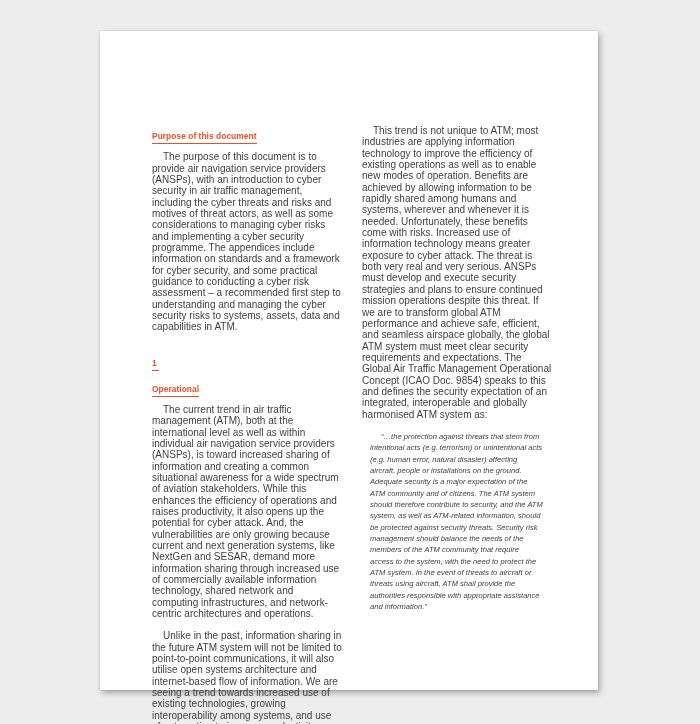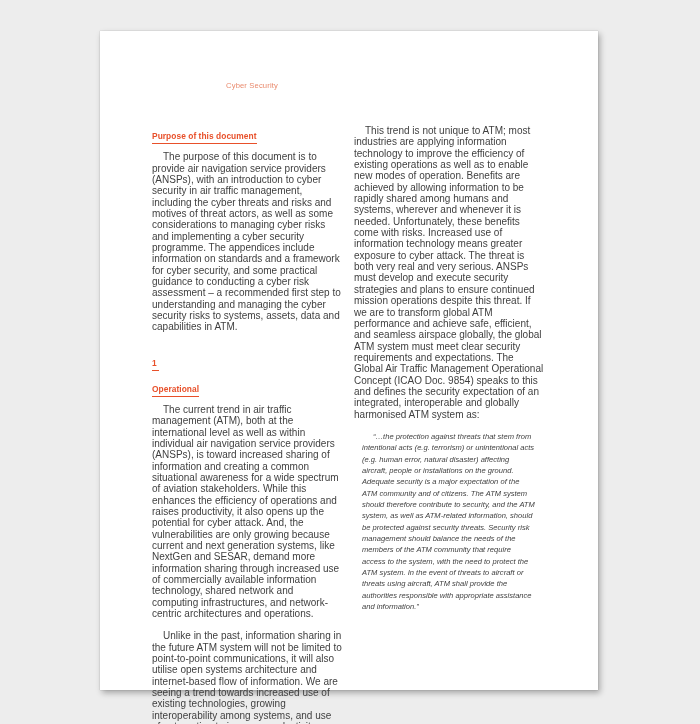--- a/index.html
+++ b/index.html
@@ -46,21 +46,21 @@
   .doc-header div { white-space: nowrap; }
 
   
   .columns {
     position: absolute;
     left: 52px;
     top: 94px;
     right: 42px;
     bottom: 40px;
     display: flex;
-    gap: 12px;
+    gap: 20px;
   }
   .col { width: 190px; flex: 0 0 190px; }
   .col-right { width: 190px; flex: 0 0 190px; }
 
   h2.section-heading {
     margin: 0 0 7px 0;
     font-size: 8.4px;
     font-weight: bold;
     color: #e8502a;
     line-height: 11px;
@@ -105,21 +105,20 @@
     letter-spacing: 0.01px;
   }
 </style>
 </head>
 <body>
 
 <div id="page-shadow-wrap">
   <div id="document-page">
 
     <div class="doc-header">
-      <div>Cyber Security</div>
     </div>
 
     <div class="columns">
 
       <div class="col">
         <h2 class="section-heading">Purpose of this document</h2>
         <p class="body-par">The purpose of this document is to provide air navigation service providers (ANSPs), with an introduction to cyber security in air traffic management, including the cyber threats and risks and motives of threat actors, as well as some considerations to managing cyber risks and implementing a cyber security programme.  The appendices include information on standards and a framework for cyber security, and some practical guidance to conducting a cyber risk assessment – a recommended first step to understanding and managing the cyber security risks to systems, assets, data and capabilities in ATM.</p>
 
         <div class="heading-block">
           <div class="num-heading">1</div>

